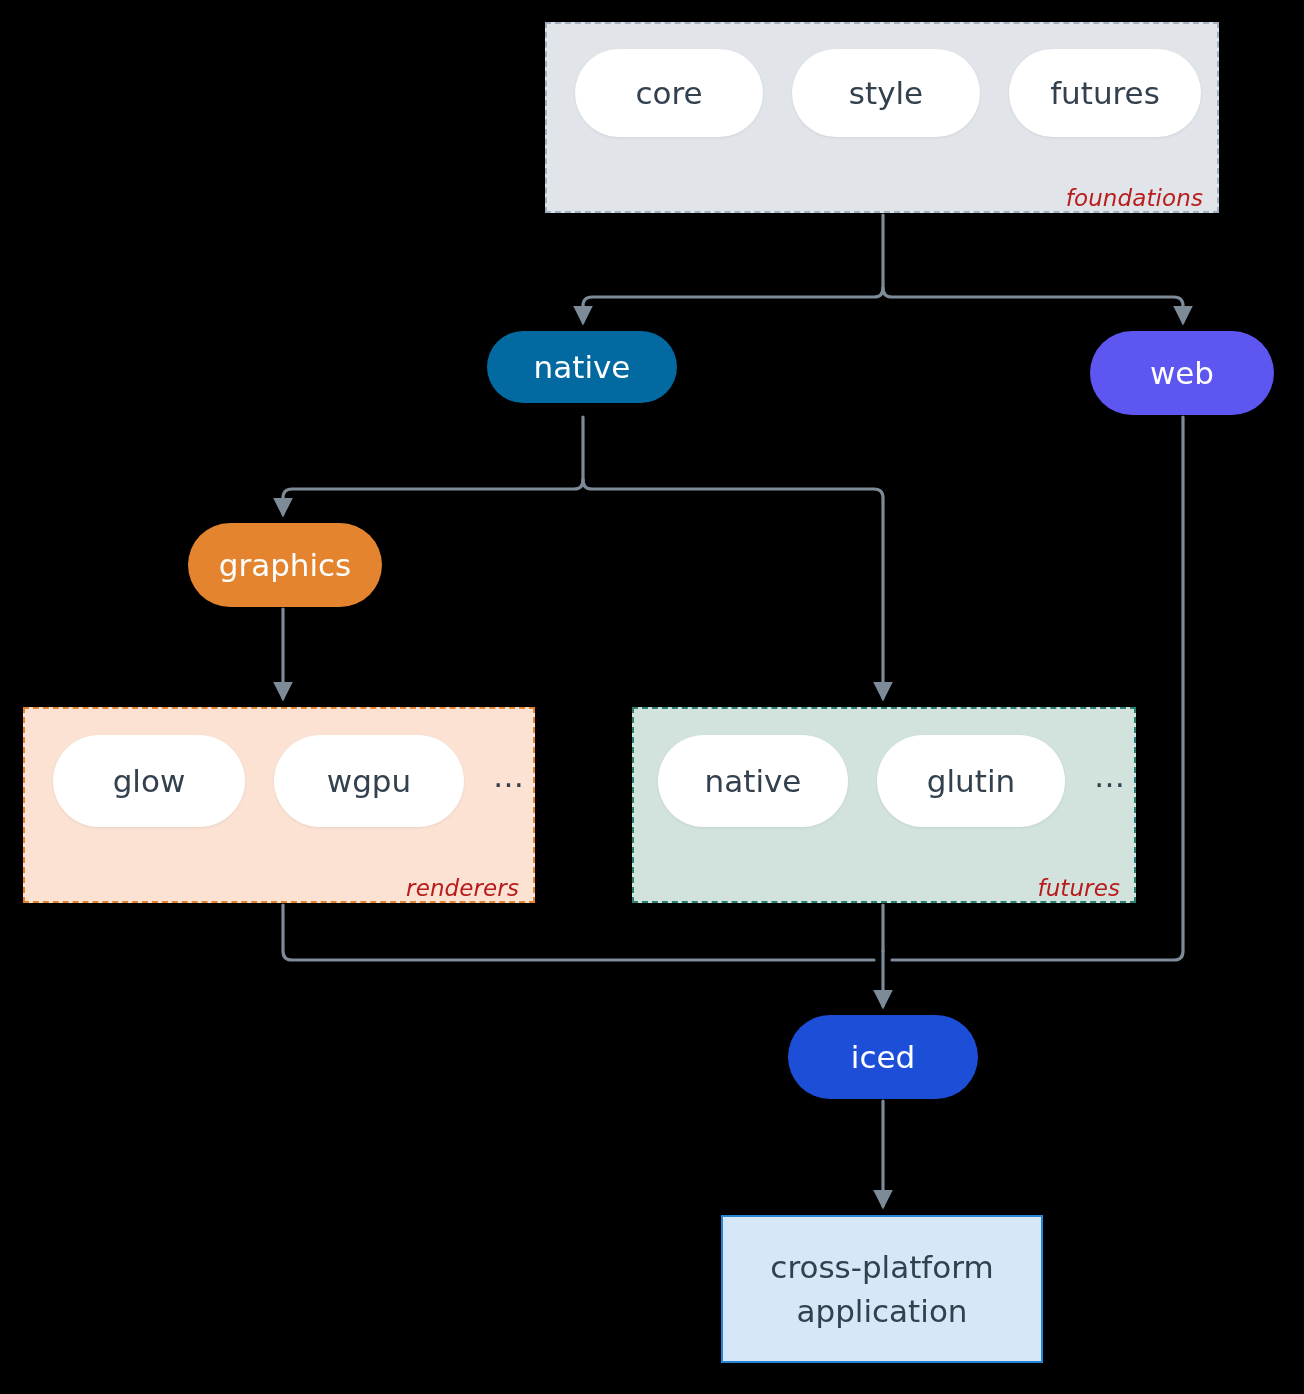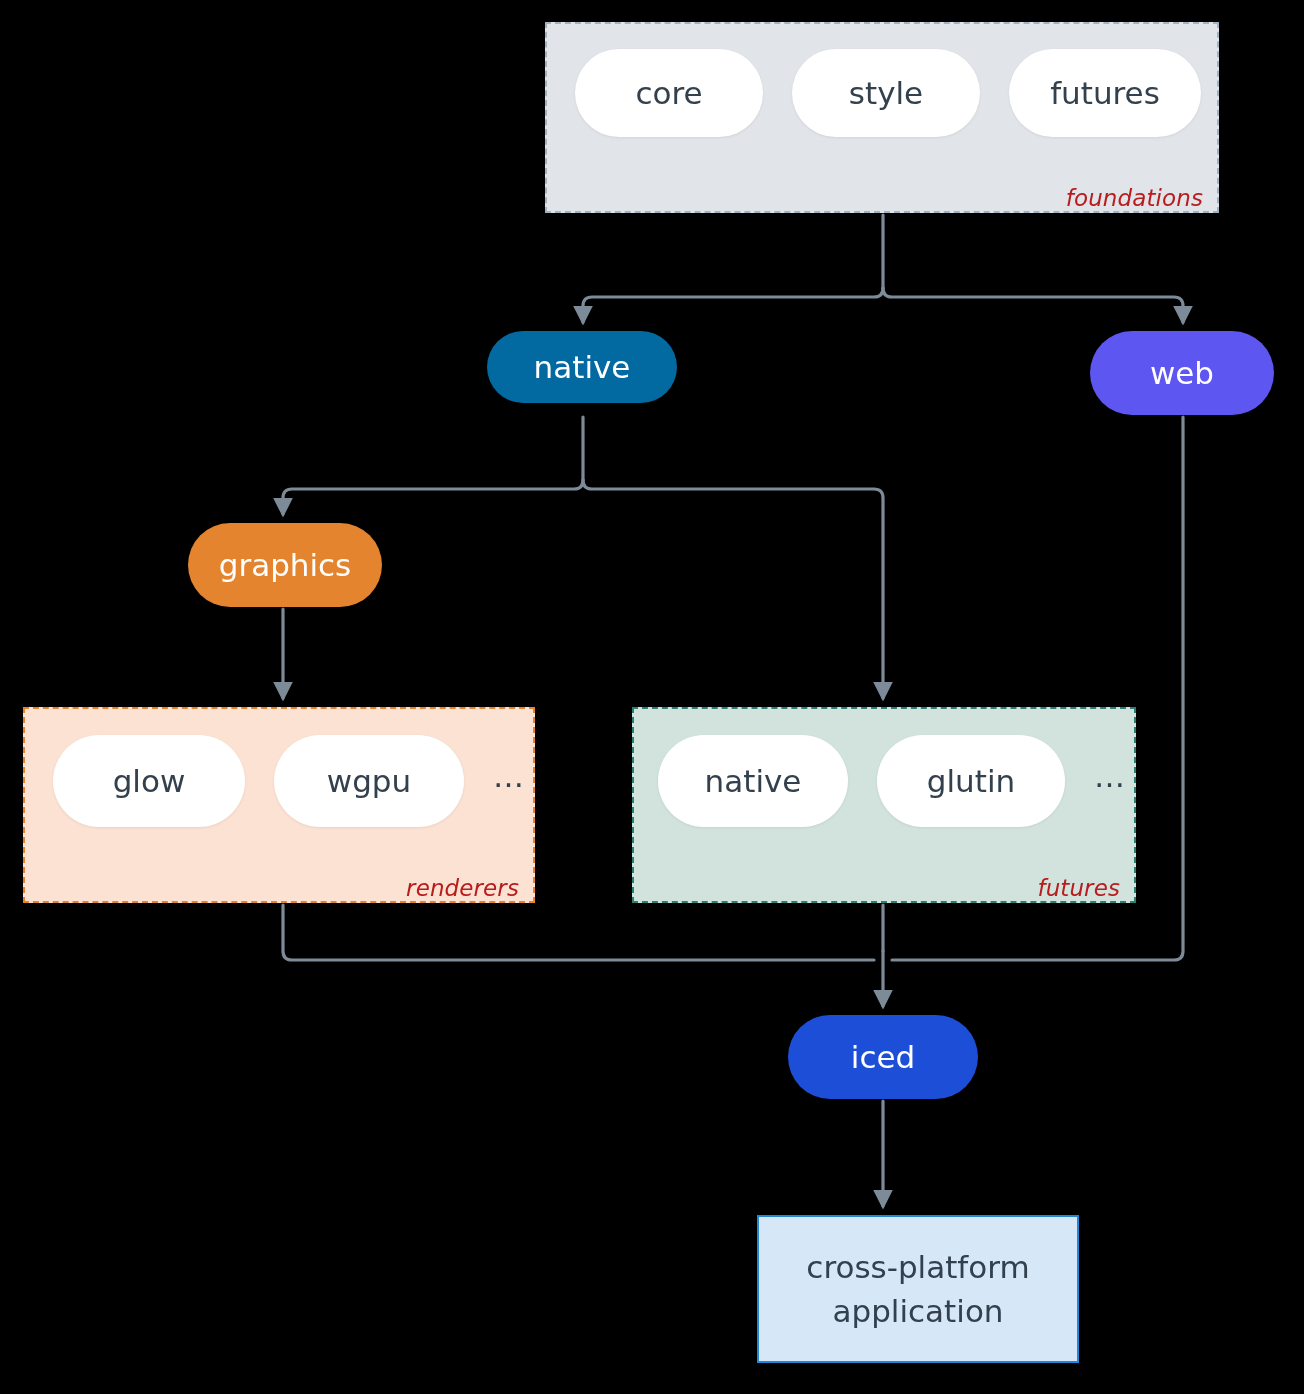--- a/index.html
+++ b/index.html
@@ -85,21 +85,20 @@
     position: absolute;
     box-sizing: border-box;
     display: flex;
     flex-direction: column;
     align-items: center;
     justify-content: center;
     font-size: 31px;
     color: #33404D;
     line-height: 1.42;
     text-align: center;
-    margin-left: 36px;
   }
 
   
   #foundations-group {
     left: 545px; top: 22px; width: 674px; height: 191px;
     background: #E1E4E8;
     border: 2px dashed #A3B2C2;
   }
   #foundations-group .group-items { left: 28px; top: 25px; }
   #foundations-group .chip { height: 88px; }

